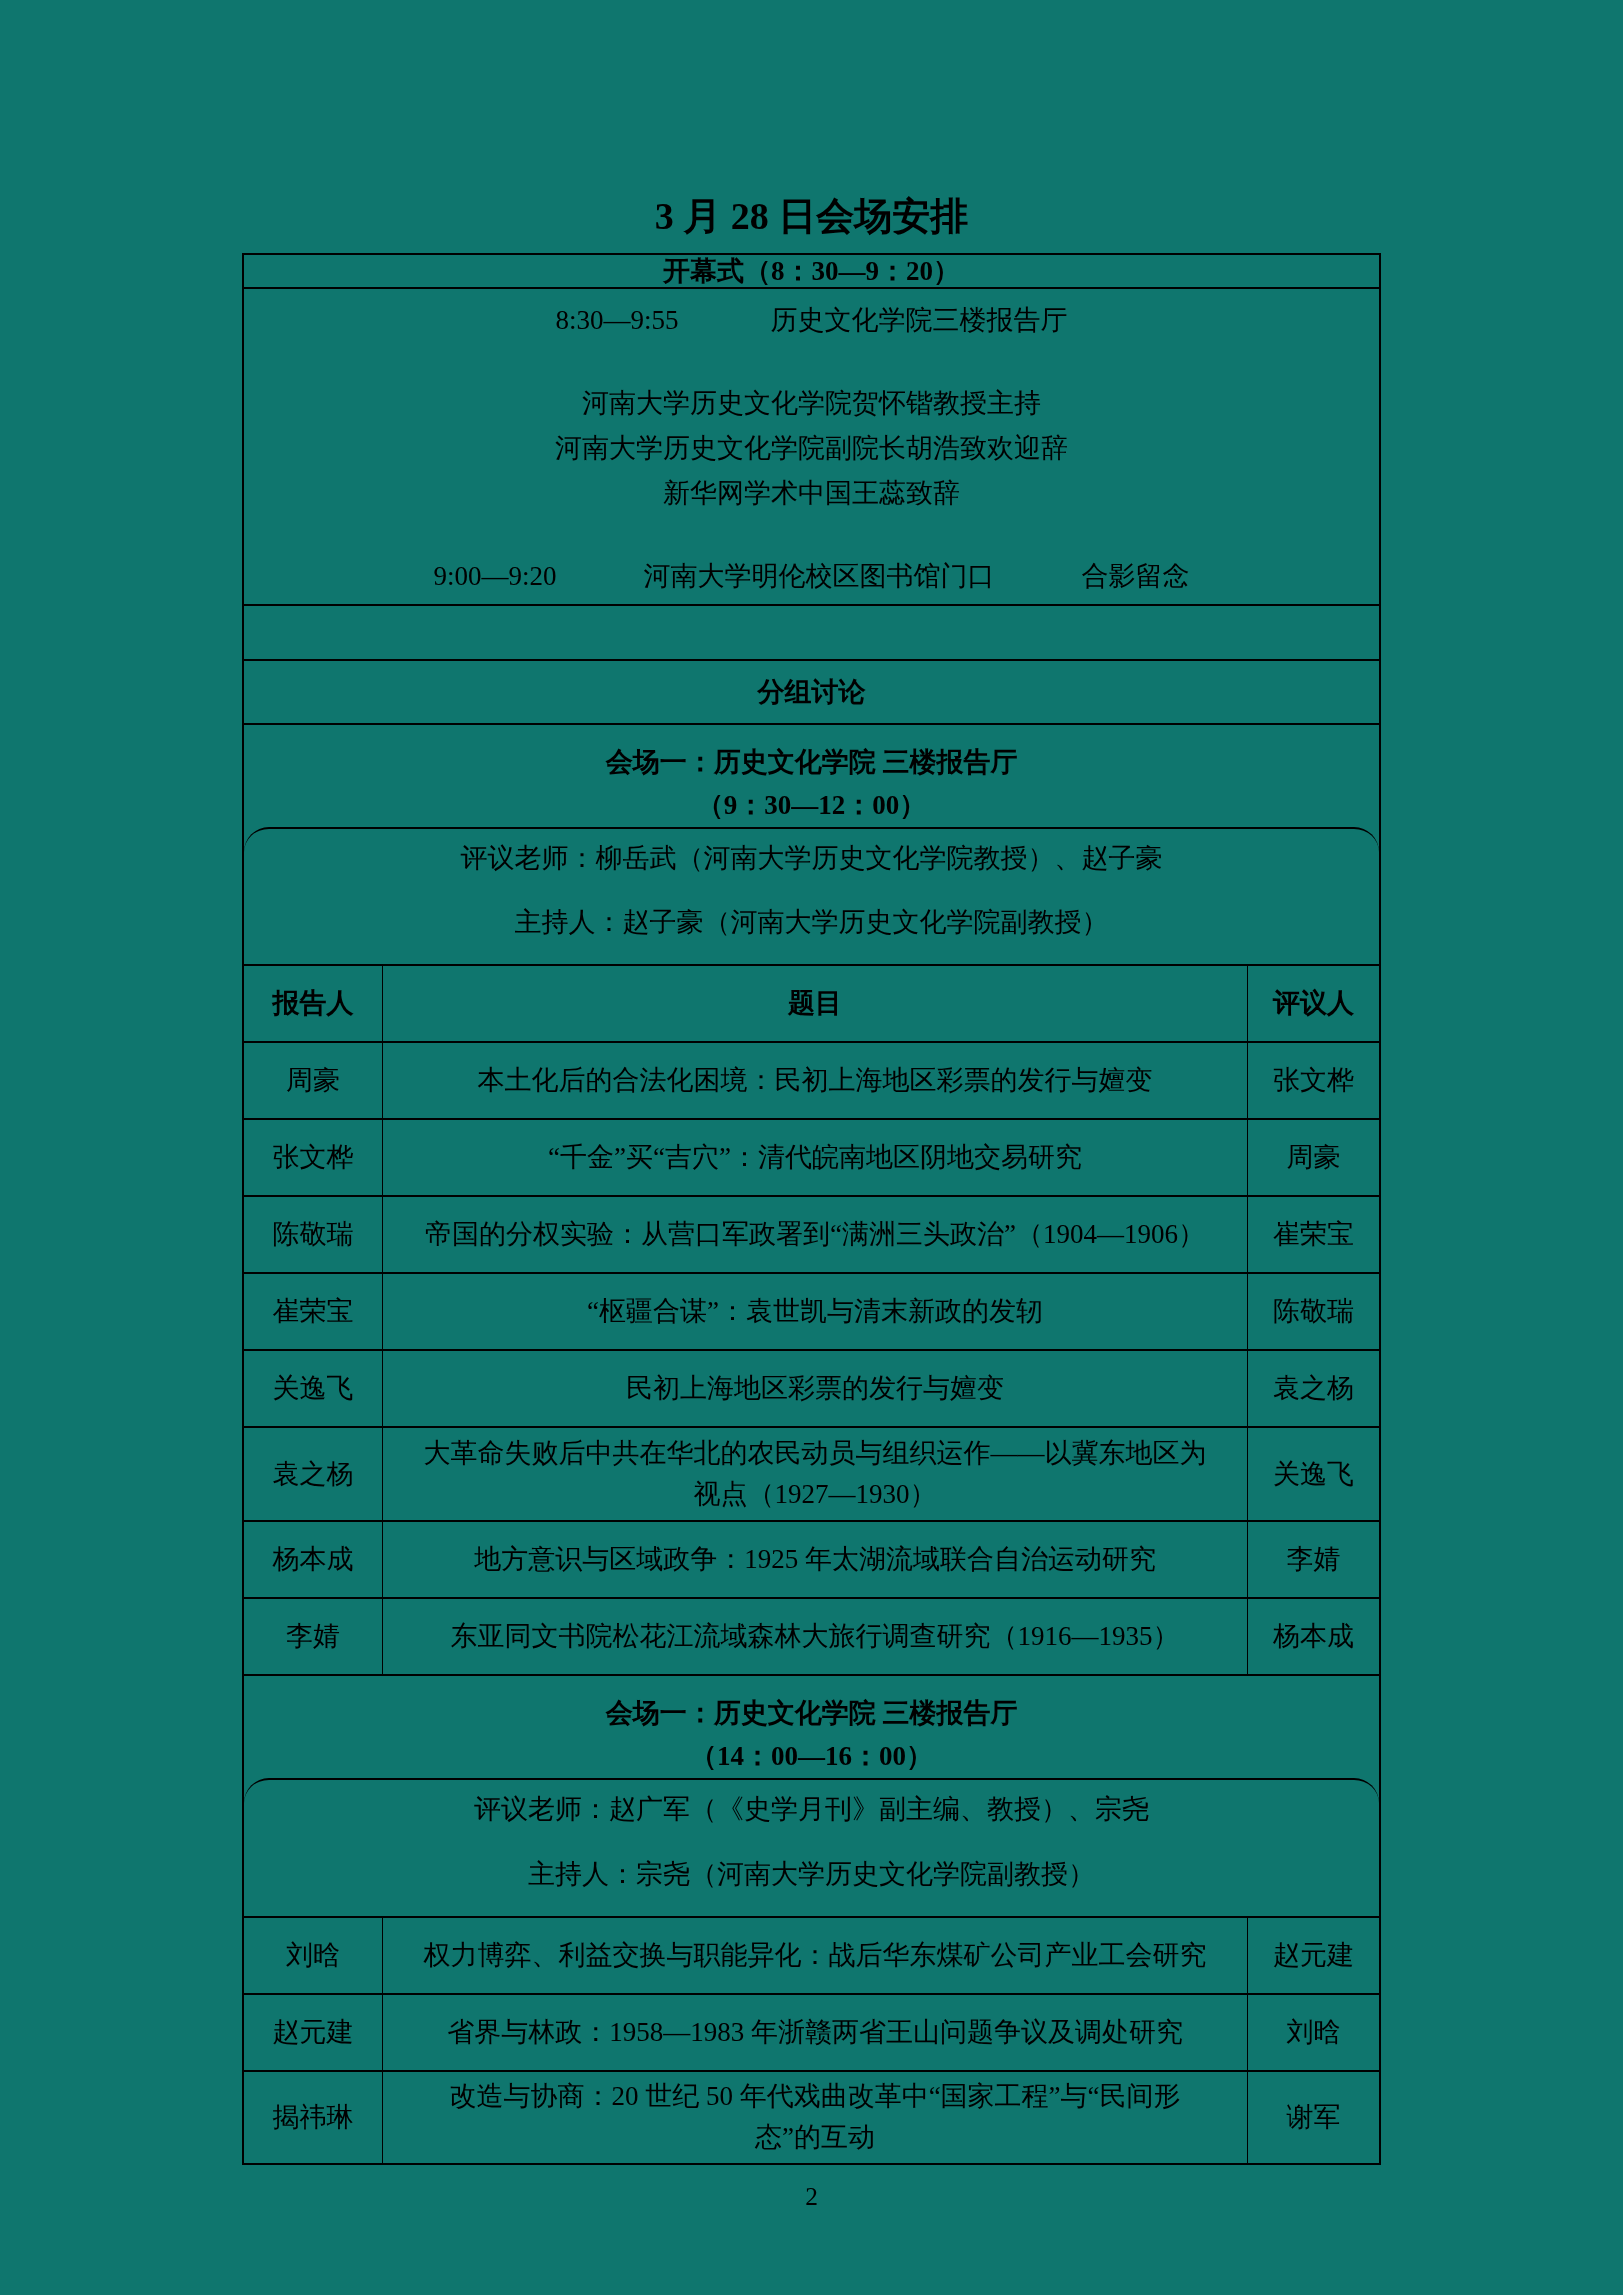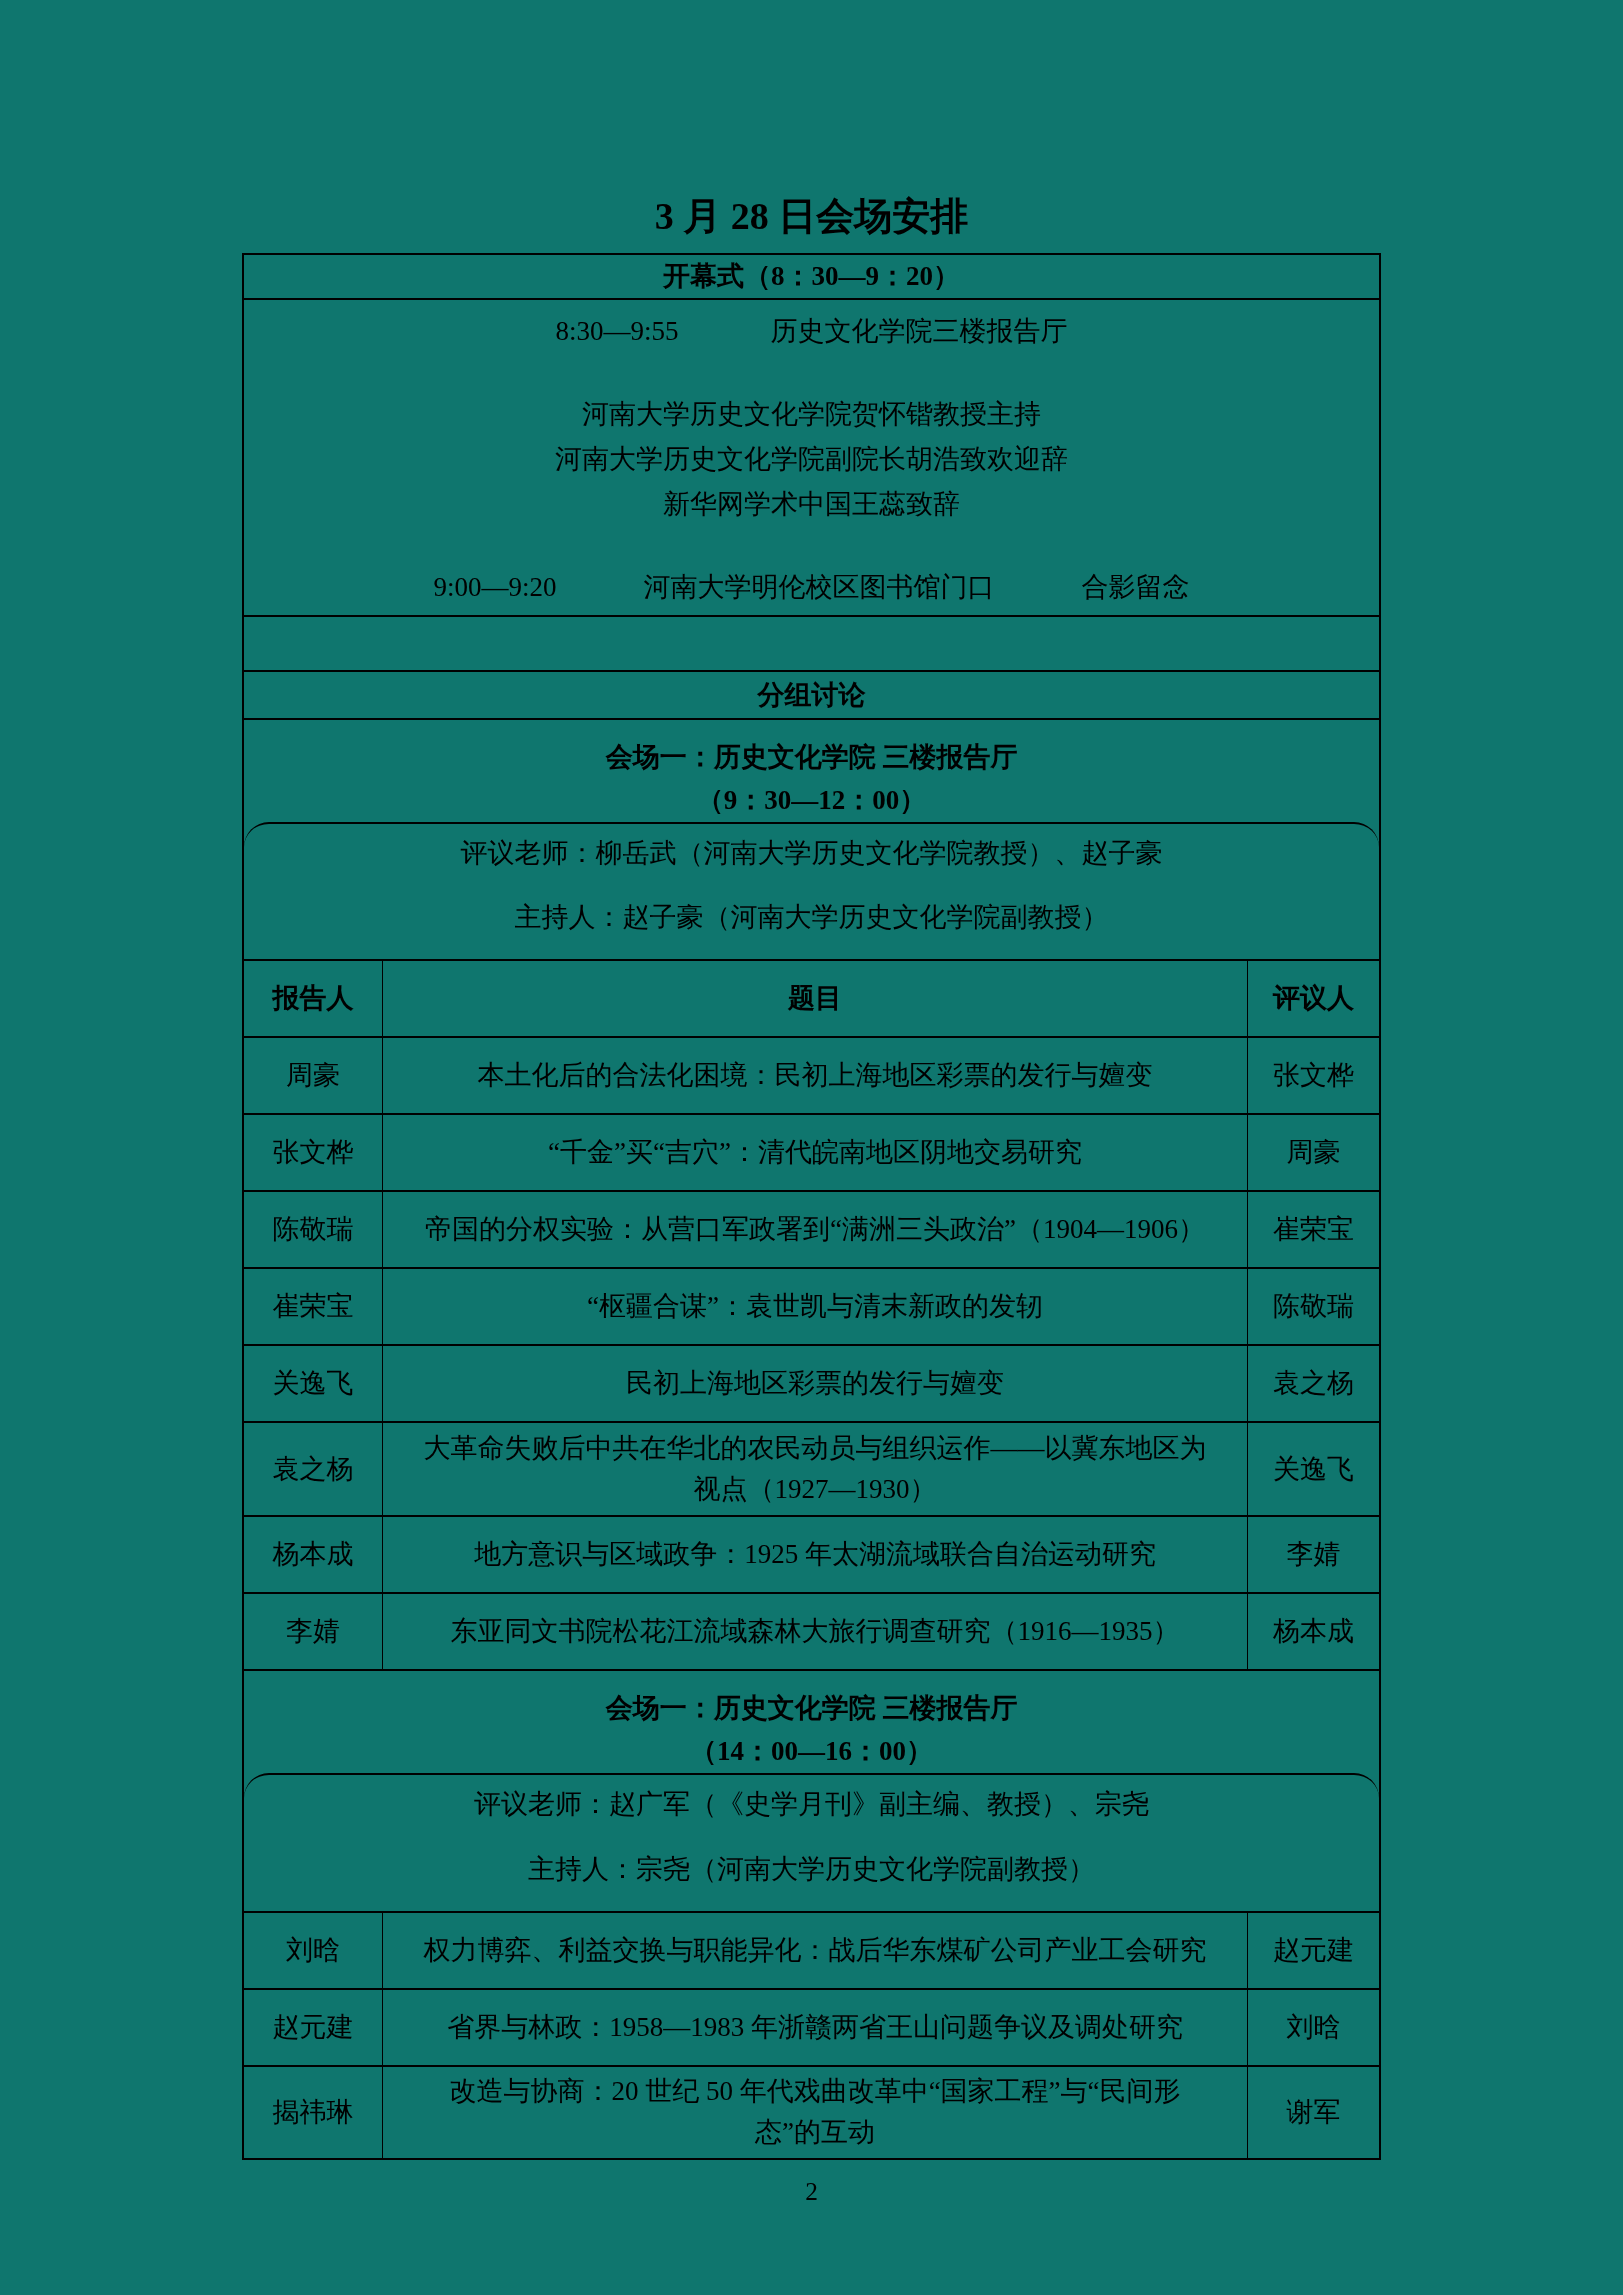--- a/index.html
+++ b/index.html
@@ -29,30 +29,30 @@
     margin: 11.5px auto 0 auto;
     border: 2.5px solid #000;
     box-sizing: border-box;
     font-size: 27px;
   }
   .table-wrap > div { border-top: 2.5px solid #000; box-sizing: border-box; }
   .table-wrap > div:first-child { border-top: none; }
 
   .center-flex { display: flex; align-items: center; justify-content: center; }
 
-  .opening-header { height: 43px; font-weight: 700; }
+  .opening-header { height: 32px; font-weight: 700; }
   .opening-block { padding: 9.8px 0 4.9px 0; text-align: center; }
   .opening-line { display: flex; justify-content: center; line-height: 45px; }
   .gap-lg { column-gap: 92px; }
   .gap-md { column-gap: 87px; }
   .mt-blank { margin-top: 38px; }
 
   .empty-row { height: 55px; }
 
-  .group-row { height: 48px; font-weight: 700; }
+  .group-row { height: 64px; font-weight: 700; }
 
   .venue-row { padding-top: 16px; text-align: center; font-weight: 700; }
   .venue-line { line-height: 43px; }
 
   .chair-row { padding: 6.6px 0 19px 0; text-align: center; border-radius: 25px; }
   .chair-line { line-height: 45px; }
   .chair-line + .chair-line { margin-top: 19.7px; }
 
   .trow {
     display: grid;

